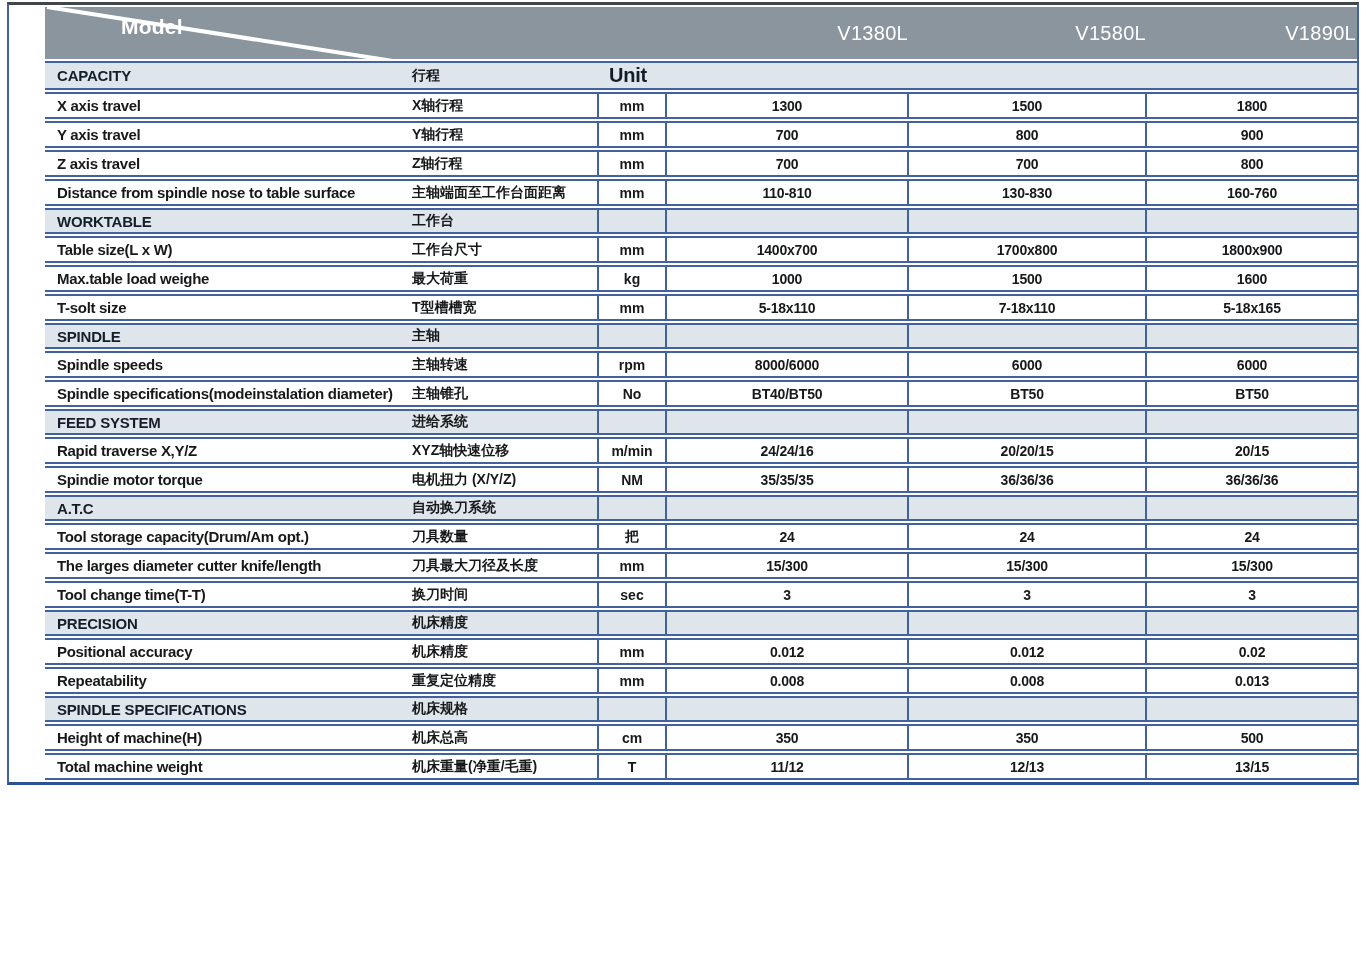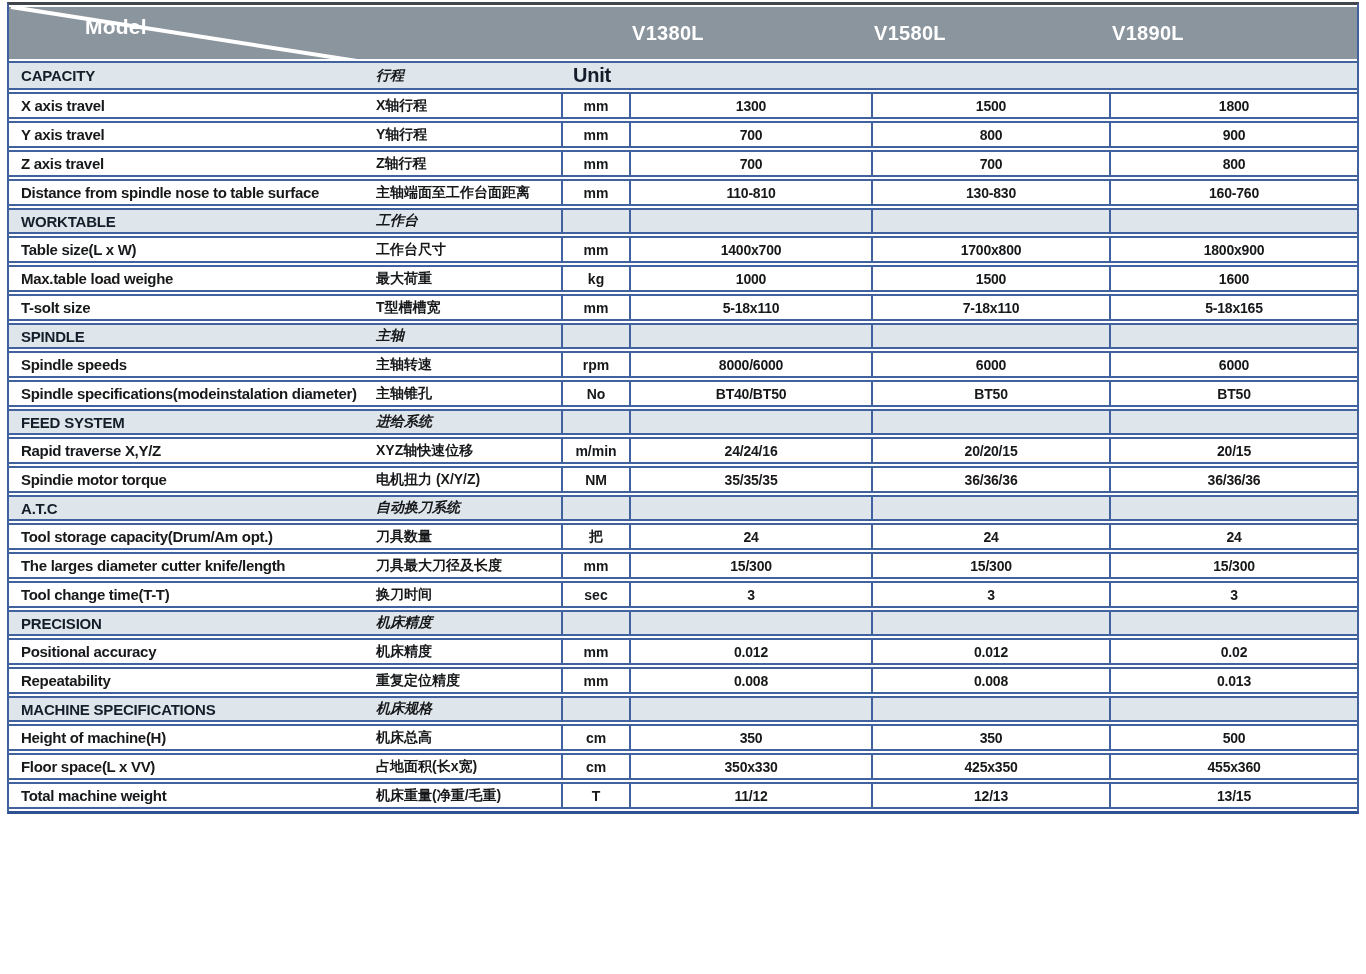--- a/index.html
+++ b/index.html
@@ -16,51 +16,52 @@
   body{
     width:1366px;height:974px;background:#ffffff;overflow:hidden;
     font-family:"Liberation Sans",sans-serif;color:var(--text-dark);
   }
   .sheet{padding:2px 7px 0 7px;}
   .tbl-wrap{
     border-top:3px solid var(--top-border);
     border-left:2px solid var(--border-blue);
     border-right:2px solid var(--border-blue);
     border-bottom:3px solid var(--border-bottom);
+    padding-left:36px;
   }
   table{
     width:100%;table-layout:fixed;
     border-collapse:separate;border-spacing:0 2px;
     background:#ffffff;
   }
   td{vertical-align:middle;overflow:hidden;white-space:nowrap;}
   
   .model-header-row td{
     background:var(--header-gray);height:52px;border:none;
   }
   .diag-cell{position:relative;}
   .diag-cell svg{position:absolute;left:0;top:0;width:100%;height:100%;display:block;}
   .model-lbl,.item-lbl{
     position:absolute;color:var(--model-text);font-weight:700;font-size:21px;
     letter-spacing:0.2px;
   }
   .model-lbl{left:76px;top:8px;}
   .item-lbl{left:15px;top:24px;margin-top:44px;}
   .model-cell{
-    text-align:left;color:var(--model-text);font-weight:700;font-size:20px;
+    text-align:right;color:var(--model-text);font-weight:400;font-size:20px;
     letter-spacing:0.3px;
   }
   
   .section-row td{
     background:var(--section-bg);height:26px;
     border-top:2px solid var(--border-blue);
     border-bottom:2px solid var(--border-blue);
   }
   .section-title{font-weight:700;font-size:15px;padding-left:12px;letter-spacing:-0.2px;color:#141e2a;}
-  .section-zh{font-weight:700;font-size:14px;font-style:italic;}
+  .section-zh{font-weight:700;font-size:14px;}
   
   .data-row td{
     background:#ffffff;height:27px;
     border-top:2px solid var(--border-blue);
     border-bottom:2px solid var(--border-blue);
   }
   .label-en{font-weight:700;font-size:15px;padding-left:12px;letter-spacing:-0.3px;}
   .label-zh{font-weight:700;font-size:14px;}
   .unit-cell{
     text-align:center;font-weight:700;font-size:14px;
@@ -277,44 +278,36 @@
           </tr>
           <tr class="data-row">
             <td class="label-en">Repeatability</td>
             <td class="label-zh">重复定位精度</td>
             <td class="unit-cell">mm</td>
             <td class="value-cell">0.008</td>
             <td class="value-cell">0.008</td>
             <td class="value-cell">0.013</td>
           </tr>
           <tr class="section-row">
-            <td class="section-title">MACHINE SPECIFICATIONS</td>
+            <td class="section-title">SPINDLE SPECIFICATIONS</td>
             <td class="section-zh">机床规格</td>
             <td class="unit-cell section-title"></td>
             <td class="value-cell"></td>
             <td class="value-cell"></td>
             <td class="value-cell"></td>
           </tr>
           <tr class="data-row">
             <td class="label-en">Height of machine(H)</td>
             <td class="label-zh">机床总高</td>
             <td class="unit-cell">cm</td>
             <td class="value-cell">350</td>
             <td class="value-cell">350</td>
             <td class="value-cell">500</td>
           </tr>
           <tr class="data-row">
-            <td class="label-en">Floor space(L x VV)</td>
-            <td class="label-zh">占地面积(长x宽)</td>
-            <td class="unit-cell">cm</td>
-            <td class="value-cell">350x330</td>
-            <td class="value-cell">425x350</td>
-            <td class="value-cell">455x360</td>
-          </tr>
-          <tr class="data-row">
             <td class="label-en">Total machine weight</td>
             <td class="label-zh">机床重量(净重/毛重)</td>
             <td class="unit-cell">T</td>
             <td class="value-cell">11/12</td>
             <td class="value-cell">12/13</td>
             <td class="value-cell">13/15</td>
           </tr>
         </tbody>
     </table>
   </div>

